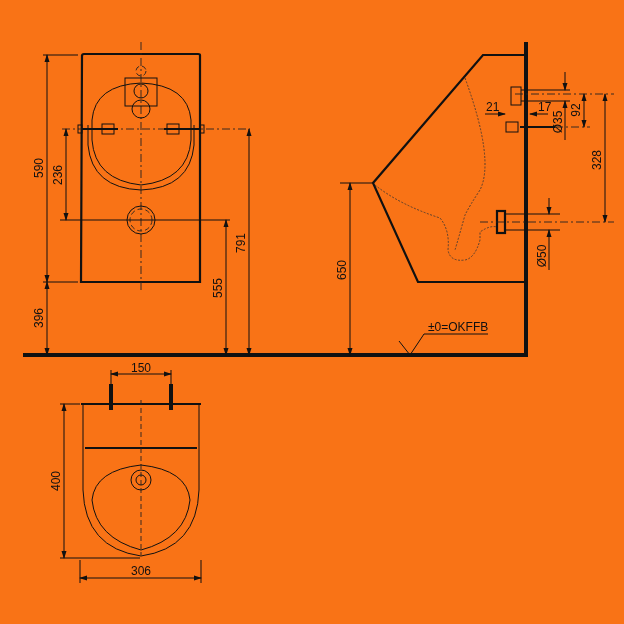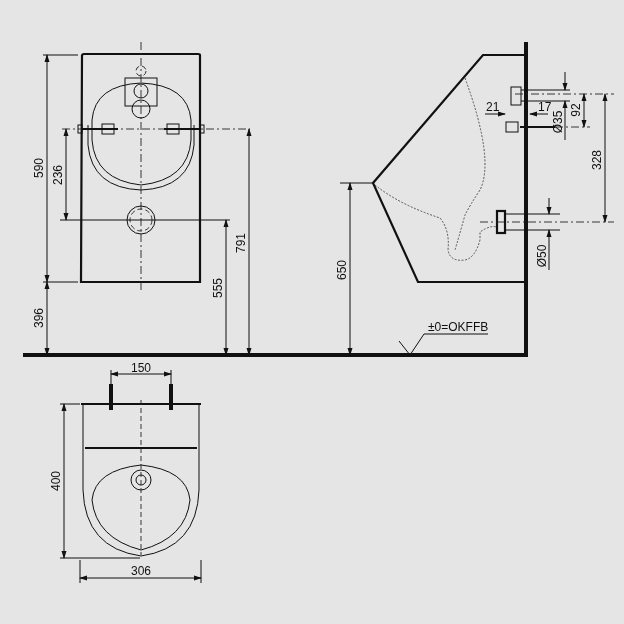--- a/index.html
+++ b/index.html
@@ -1,16 +1,16 @@
 <!DOCTYPE html>
 <html><head>
   <meta charset="utf-8">
   <style>
     html, body { margin: 0; padding: 0; background: #ffffff; }
-    #canvas { position: relative; width: 624px; height: 624px; background: #e5e5e5; overflow: hidden; }
+    #canvas { position: relative; width: 624px; height: 624px; background: #f97316; overflow: hidden; }
     svg { position: absolute; left: 0; top: 0; }
     .dim-text { font-family: "Liberation Sans", sans-serif; font-size: 12px; fill: #111; }
     .thin { stroke: #111; stroke-width: 1; fill: none; }
     .thick { stroke: #111; stroke-width: 2.2; fill: none; }
     .heavy { stroke: #111; stroke-width: 4; fill: none; }
     .dash { stroke: #222; stroke-width: 0.9; fill: none; stroke-dasharray: 5 3; }
     .dashdot { stroke: #222; stroke-width: 0.9; fill: none; stroke-dasharray: 8 3 2 3; }
     .hidden-line { stroke: #333; stroke-width: 0.8; fill: none; stroke-dasharray: 2 1.5; }
   </style>
 </head>

